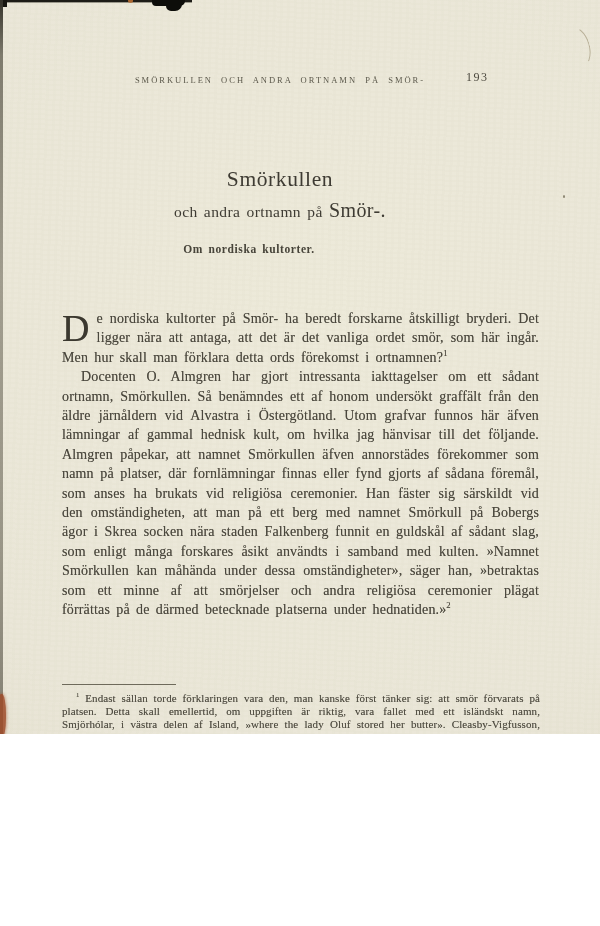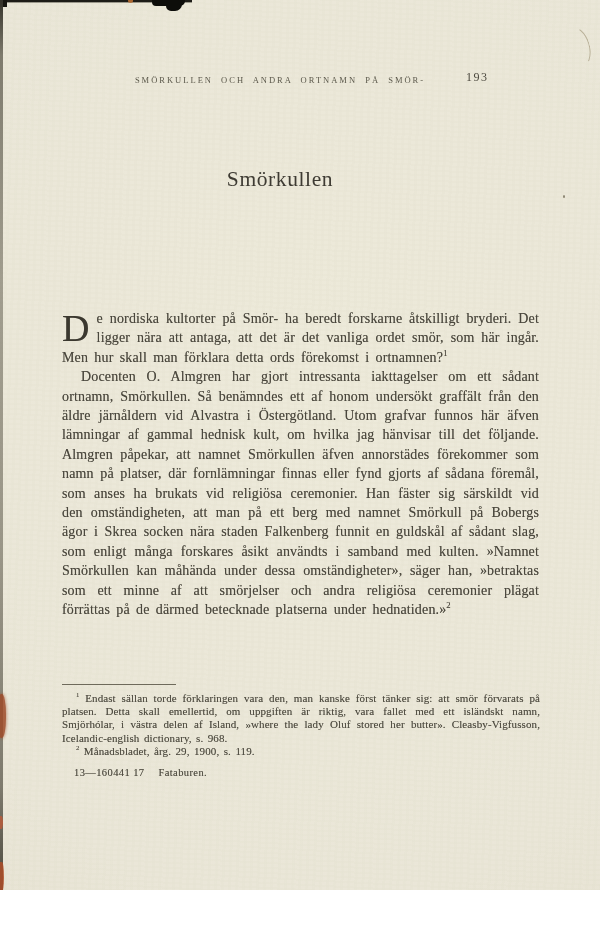--- a/index.html
+++ b/index.html
@@ -1,19 +1,19 @@
 <!DOCTYPE html>
 <html><head>
 <meta charset="utf-8">
 <style>
   html, body { margin:0; padding:0; background:#ffffff; }
   .scan {
     position: relative;
     width: 600px;
-    height: 890px;
+    height: 734px;
     overflow: hidden;
     font-family: "Liberation Serif", "DejaVu Serif", serif;
     background:
       radial-gradient(ellipse 150% 120% at 52% 42%, #edead9 0%, #eae6d7 50%, #e3decc 88%, #dcd6c2 100%);
   }
   
   .grain {
     position:absolute; inset:0; pointer-events:none; opacity:.5;
     background:
       repeating-linear-gradient(3deg, rgba(120,110,85,0.022) 0 2px, rgba(255,255,255,0.02) 2px 5px),
@@ -114,21 +114,23 @@
   <div class="bottom-edge"></div>
   <div class="page-curl"></div>
   <div class="speck-1"></div>
   <div class="speck-2"></div>
 
   <div class="running-head">SMÖRKULLEN OCH ANDRA ORTNAMN PÅ SMÖR-</div>
   <div class="page-number">193</div>
 
   <div class="title-block">
     <h1 class="title-main">Smörkullen</h1>
+    <h2 class="title-sub"><span>och andra ortnamn på </span><span class="emph">Smör-.</span></h2>
     <div class="title-inner">
+      <p class="subtitle">Om nordiska kultorter.</p>
     </div>
   </div>
 
   <div class="body-text">
     <p><span class="dropcap">D</span><span><span>e nordiska kultorter på </span><span class="ital">Smör-</span><span> ha beredt forskarne åtskilligt bryderi. Det ligger nära att antaga, att det är det vanliga ordet </span><span class="ital">smör</span><span>, som här ingår. Men hur skall man förklara detta ords förekomst i ortnamnen?</span><sup>1</sup></span></p>
     <p class="para-indent"><span>Docenten O. Almgren har gjort intressanta iakttagelser om ett sådant ortnamn, </span><span class="ital">Smörkullen</span><span>. Så benämndes ett af honom undersökt graffält från den äldre järnåldern vid Alvastra i Östergötland. Utom grafvar funnos här äfven lämningar af gammal hednisk kult, om hvilka jag hänvisar till det följande. Almgren påpekar, att namnet Smörkullen äfven annorstädes förekommer som namn på platser, där fornlämningar finnas eller fynd gjorts af sådana föremål, som anses ha brukats vid religiösa ceremonier. Han fäster sig särskildt vid den omständigheten, att man på ett berg med namnet </span><span class="ital">Smörkull</span><span> på Bobergs ägor i Skrea socken nära staden Falkenberg funnit en guldskål af sådant slag, som enligt många forskares åsikt användts i samband med kulten. »Namnet Smörkullen kan måhända under dessa omständigheter», säger han, »betraktas som ett minne af att smörjelser och andra religiösa ceremonier plägat förrättas på de därmed betecknade platserna under hednatiden.»</span><sup>2</sup></p>
   </div>
 
   <div class="footnote-rule"></div>
   <div class="footnotes">

